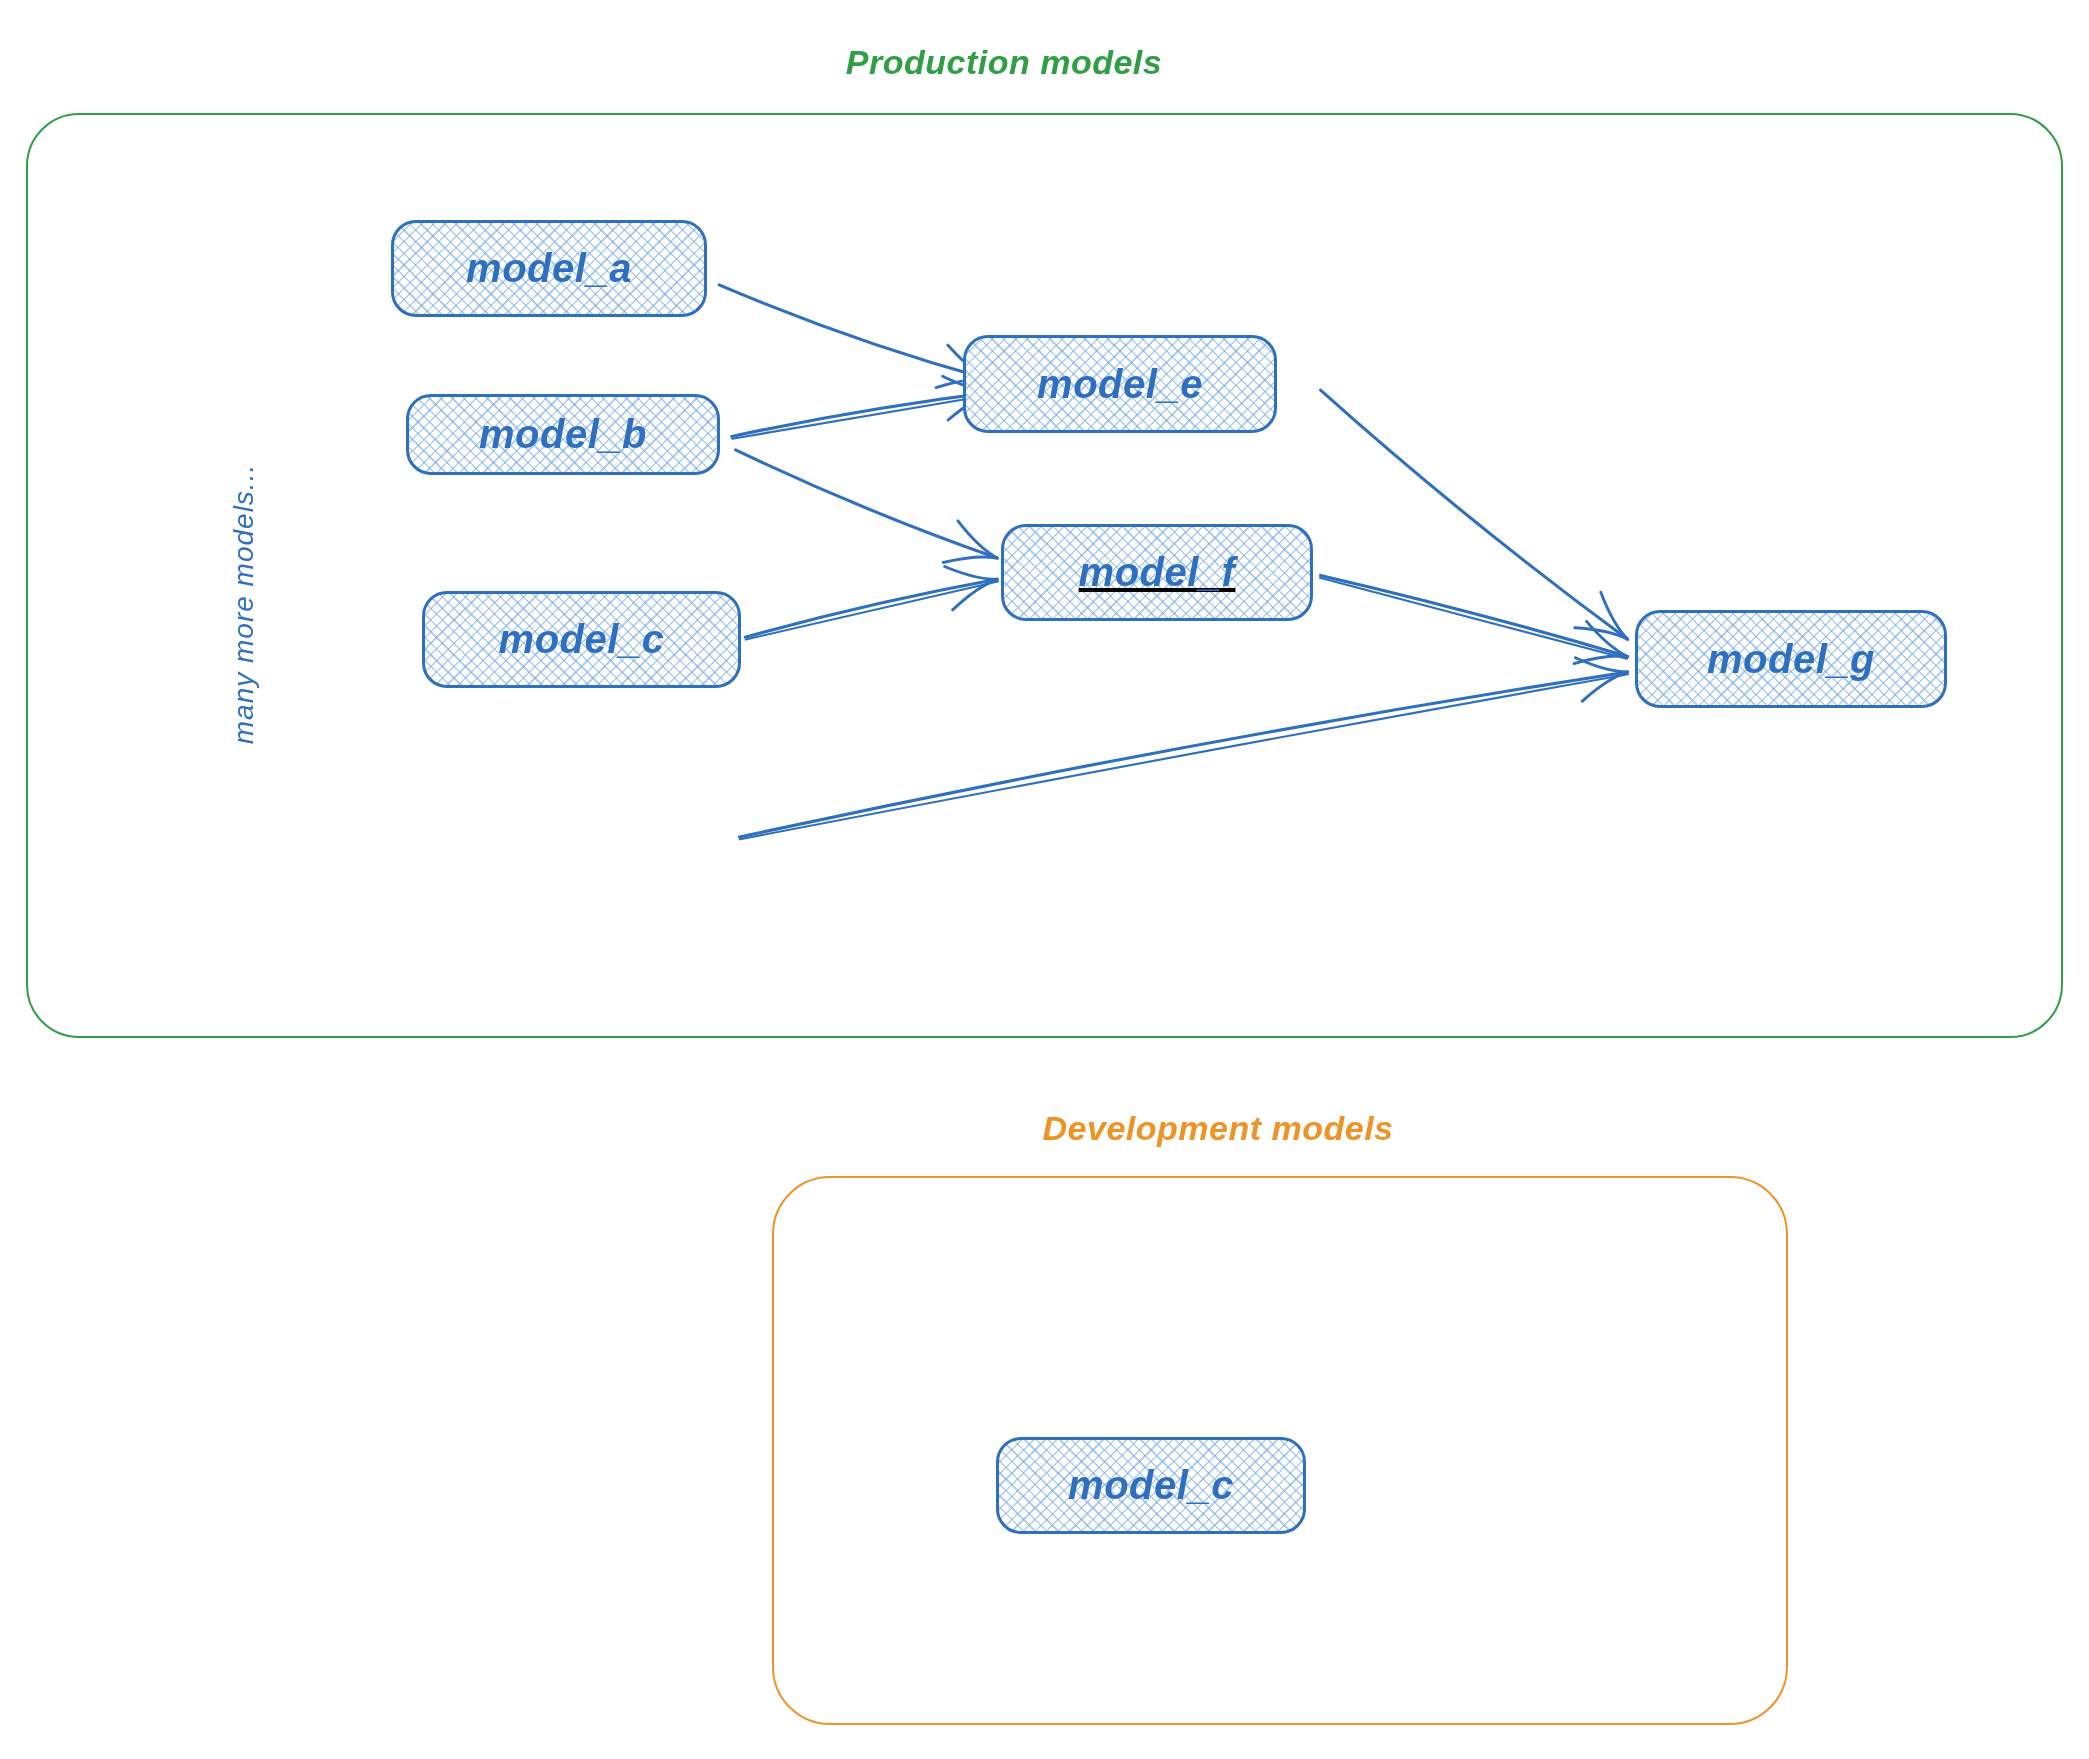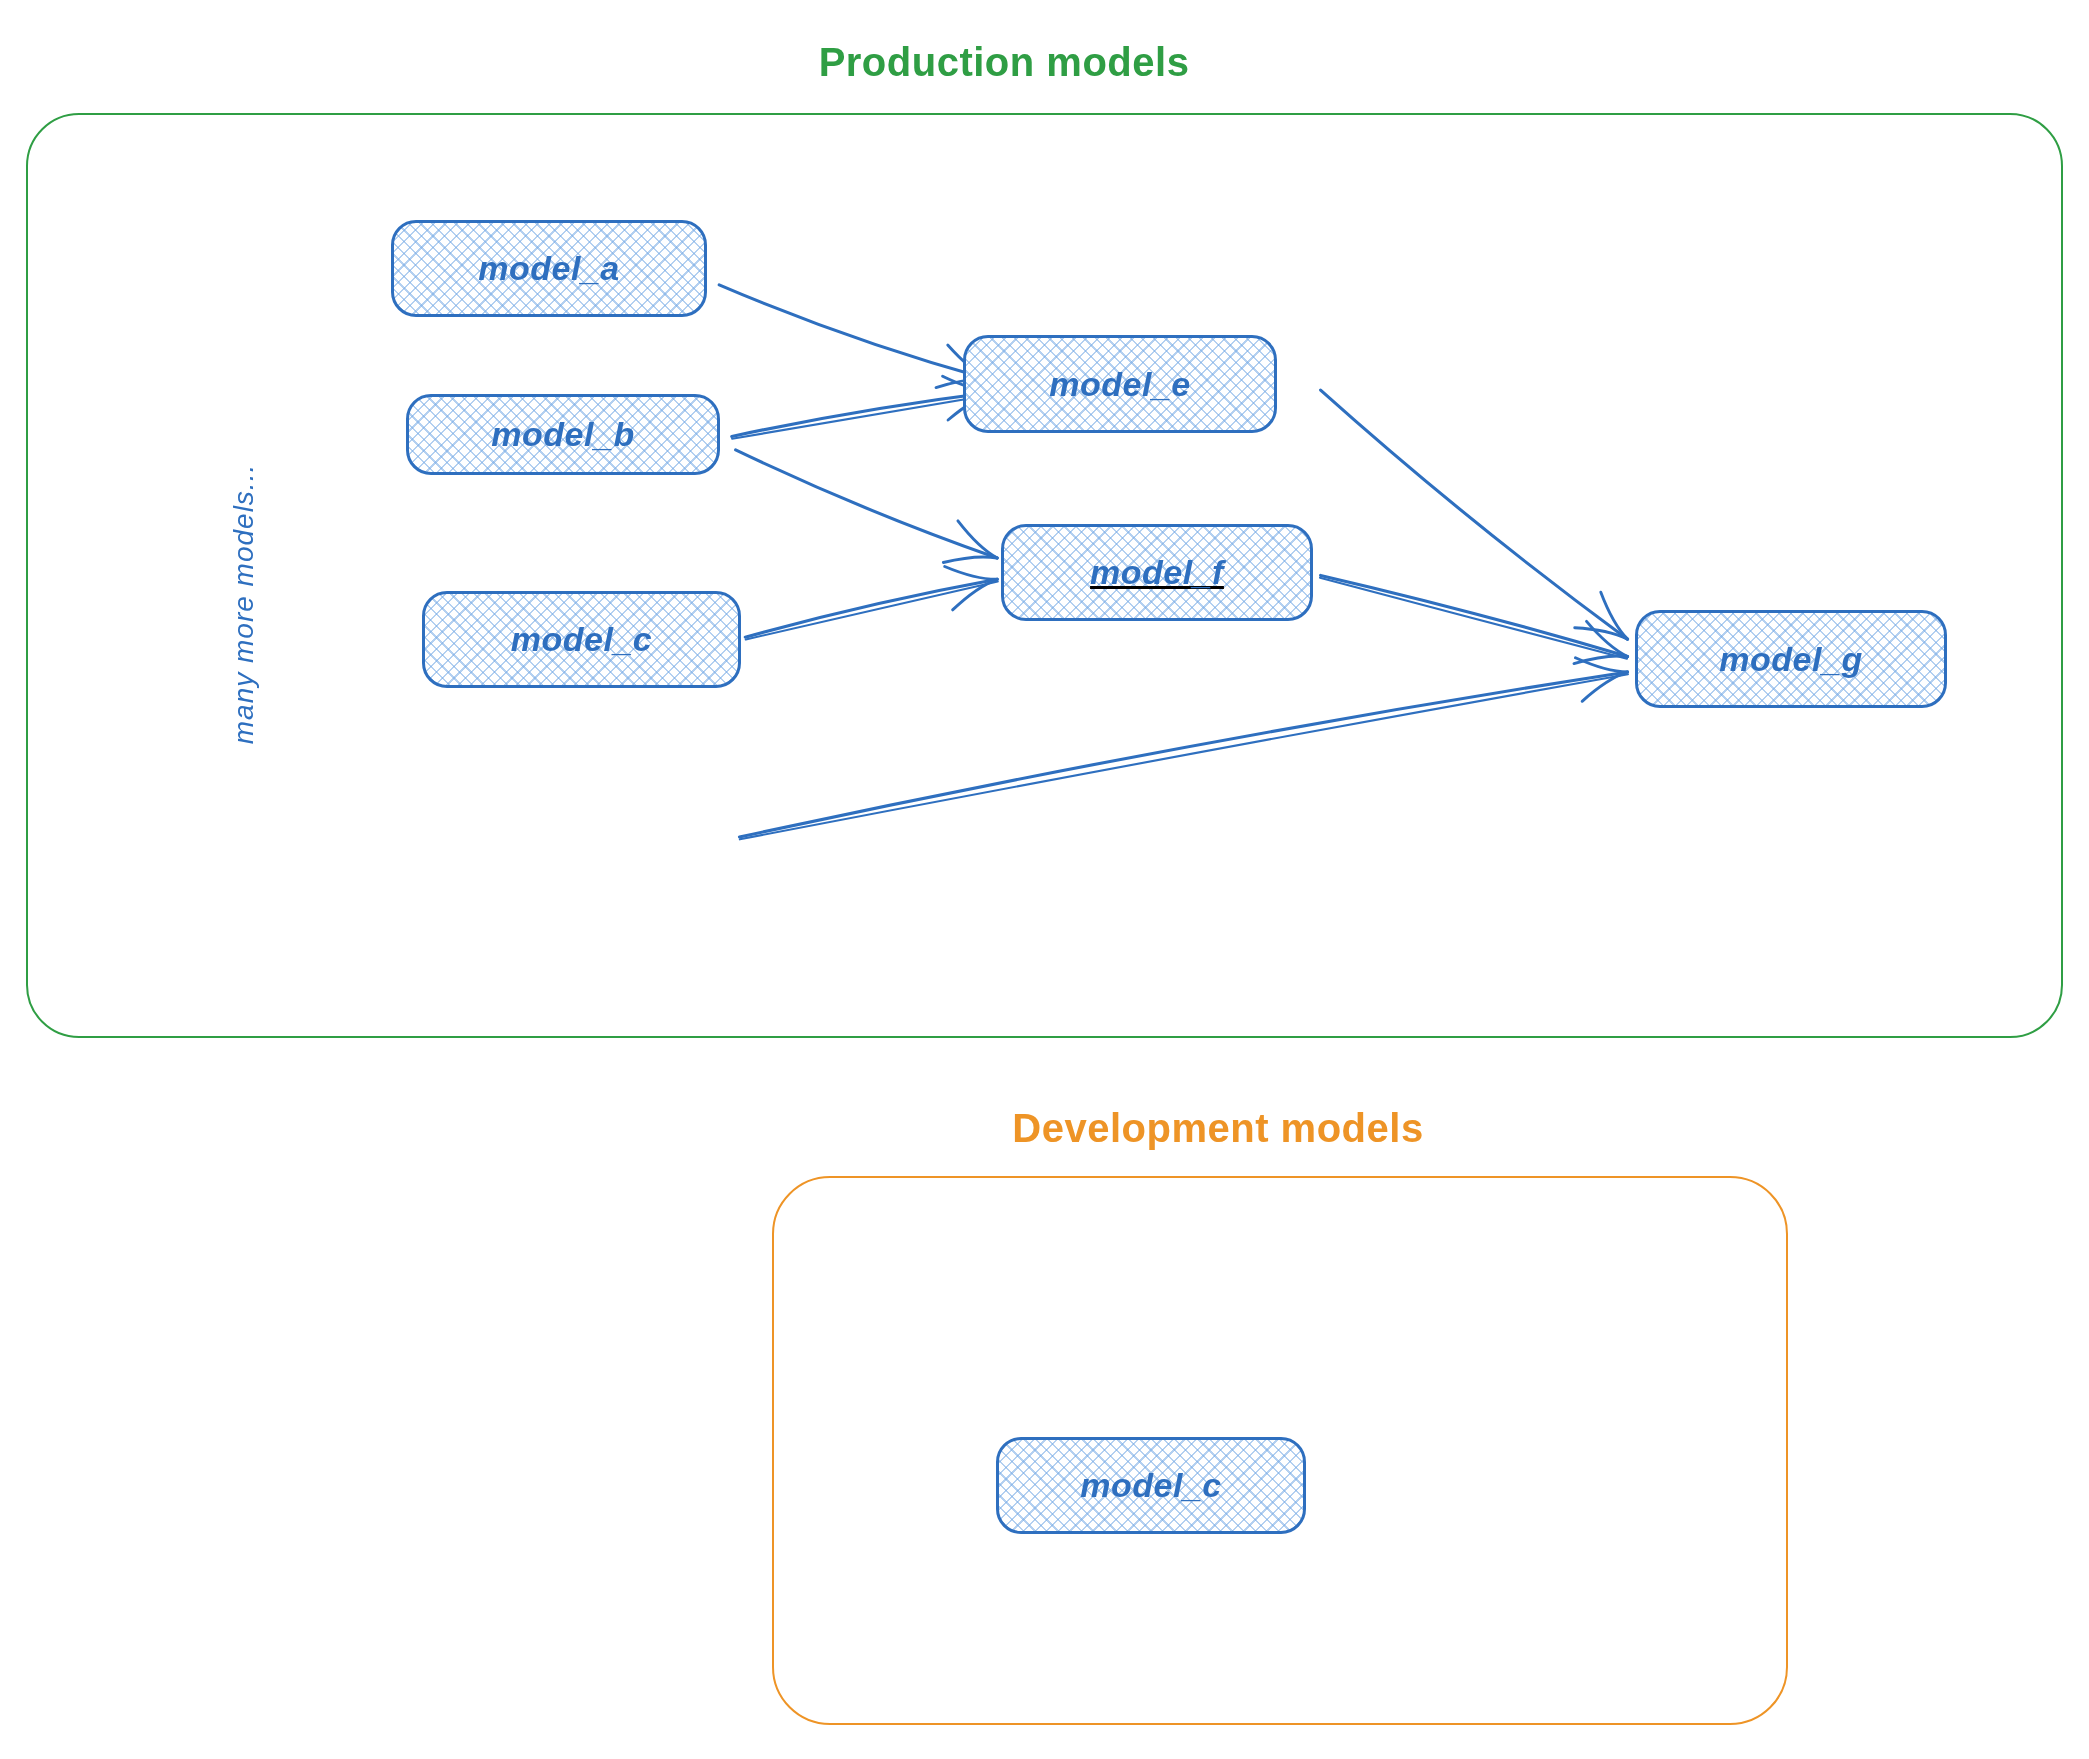--- a/index.html
+++ b/index.html
@@ -22,21 +22,21 @@
   .container.production{
     left:26px;top:113px;width:2037px;height:925px;
     border:2.9px solid var(--green);border-radius:53px;
   }
   .container.development{
     left:772px;top:1176px;width:1016px;height:549px;
     border:2.9px solid var(--orange);border-radius:58px;
   }
   .zone-title{
     position:absolute;transform:translate(-50%,-50%);
-    font-size:40px;font-weight:600;
+    font-size:34px;font-weight:600;font-style:italic;
     letter-spacing:0.5px;white-space:nowrap;
   }
   .zone-title.production{left:1004px;top:62px;color:var(--green);}
   .zone-title.development{left:1218px;top:1128px;color:var(--orange);}
   .side-note{
     position:absolute;left:244px;top:604px;
     transform:translate(-50%,-50%) rotate(-90deg);
     color:var(--blue);
     font-size:28px;font-weight:500;font-style:italic;
     letter-spacing:1px;white-space:nowrap;
@@ -46,21 +46,21 @@
     border:3.1px solid var(--blue);
     border-radius:25px;
     background:
       repeating-linear-gradient(45deg,  var(--hatch) 0 1.6px, transparent 1.6px 8.2px),
       repeating-linear-gradient(-45deg, var(--hatch) 0 1.6px, transparent 1.6px 8.2px),
       #ffffff;
     display:flex;align-items:center;justify-content:center;
   }
   .node-label{
     color:var(--blue);
-    font-size:34px;font-weight:600;font-style:italic;
+    font-size:40px;font-weight:600;font-style:italic;
     letter-spacing:0.5px;
     text-shadow:0 0 1px rgba(255,255,255,.8);
   }
   .node.a{left:391px;top:220px;width:316px;height:97px;}
   .node.b{left:406px;top:394px;width:314px;height:81px;}
   .node.c{left:422px;top:591px;width:319px;height:97px;}
   .node.d{left:415px;top:790px;width:312px;height:98px;}
   .node.e{left:963px;top:335px;width:314px;height:98px;}
   .node.f{left:1001px;top:524px;width:312px;height:97px;text-decoration:underline;}
   .node.g{left:1635px;top:610px;width:312px;height:98px;}

